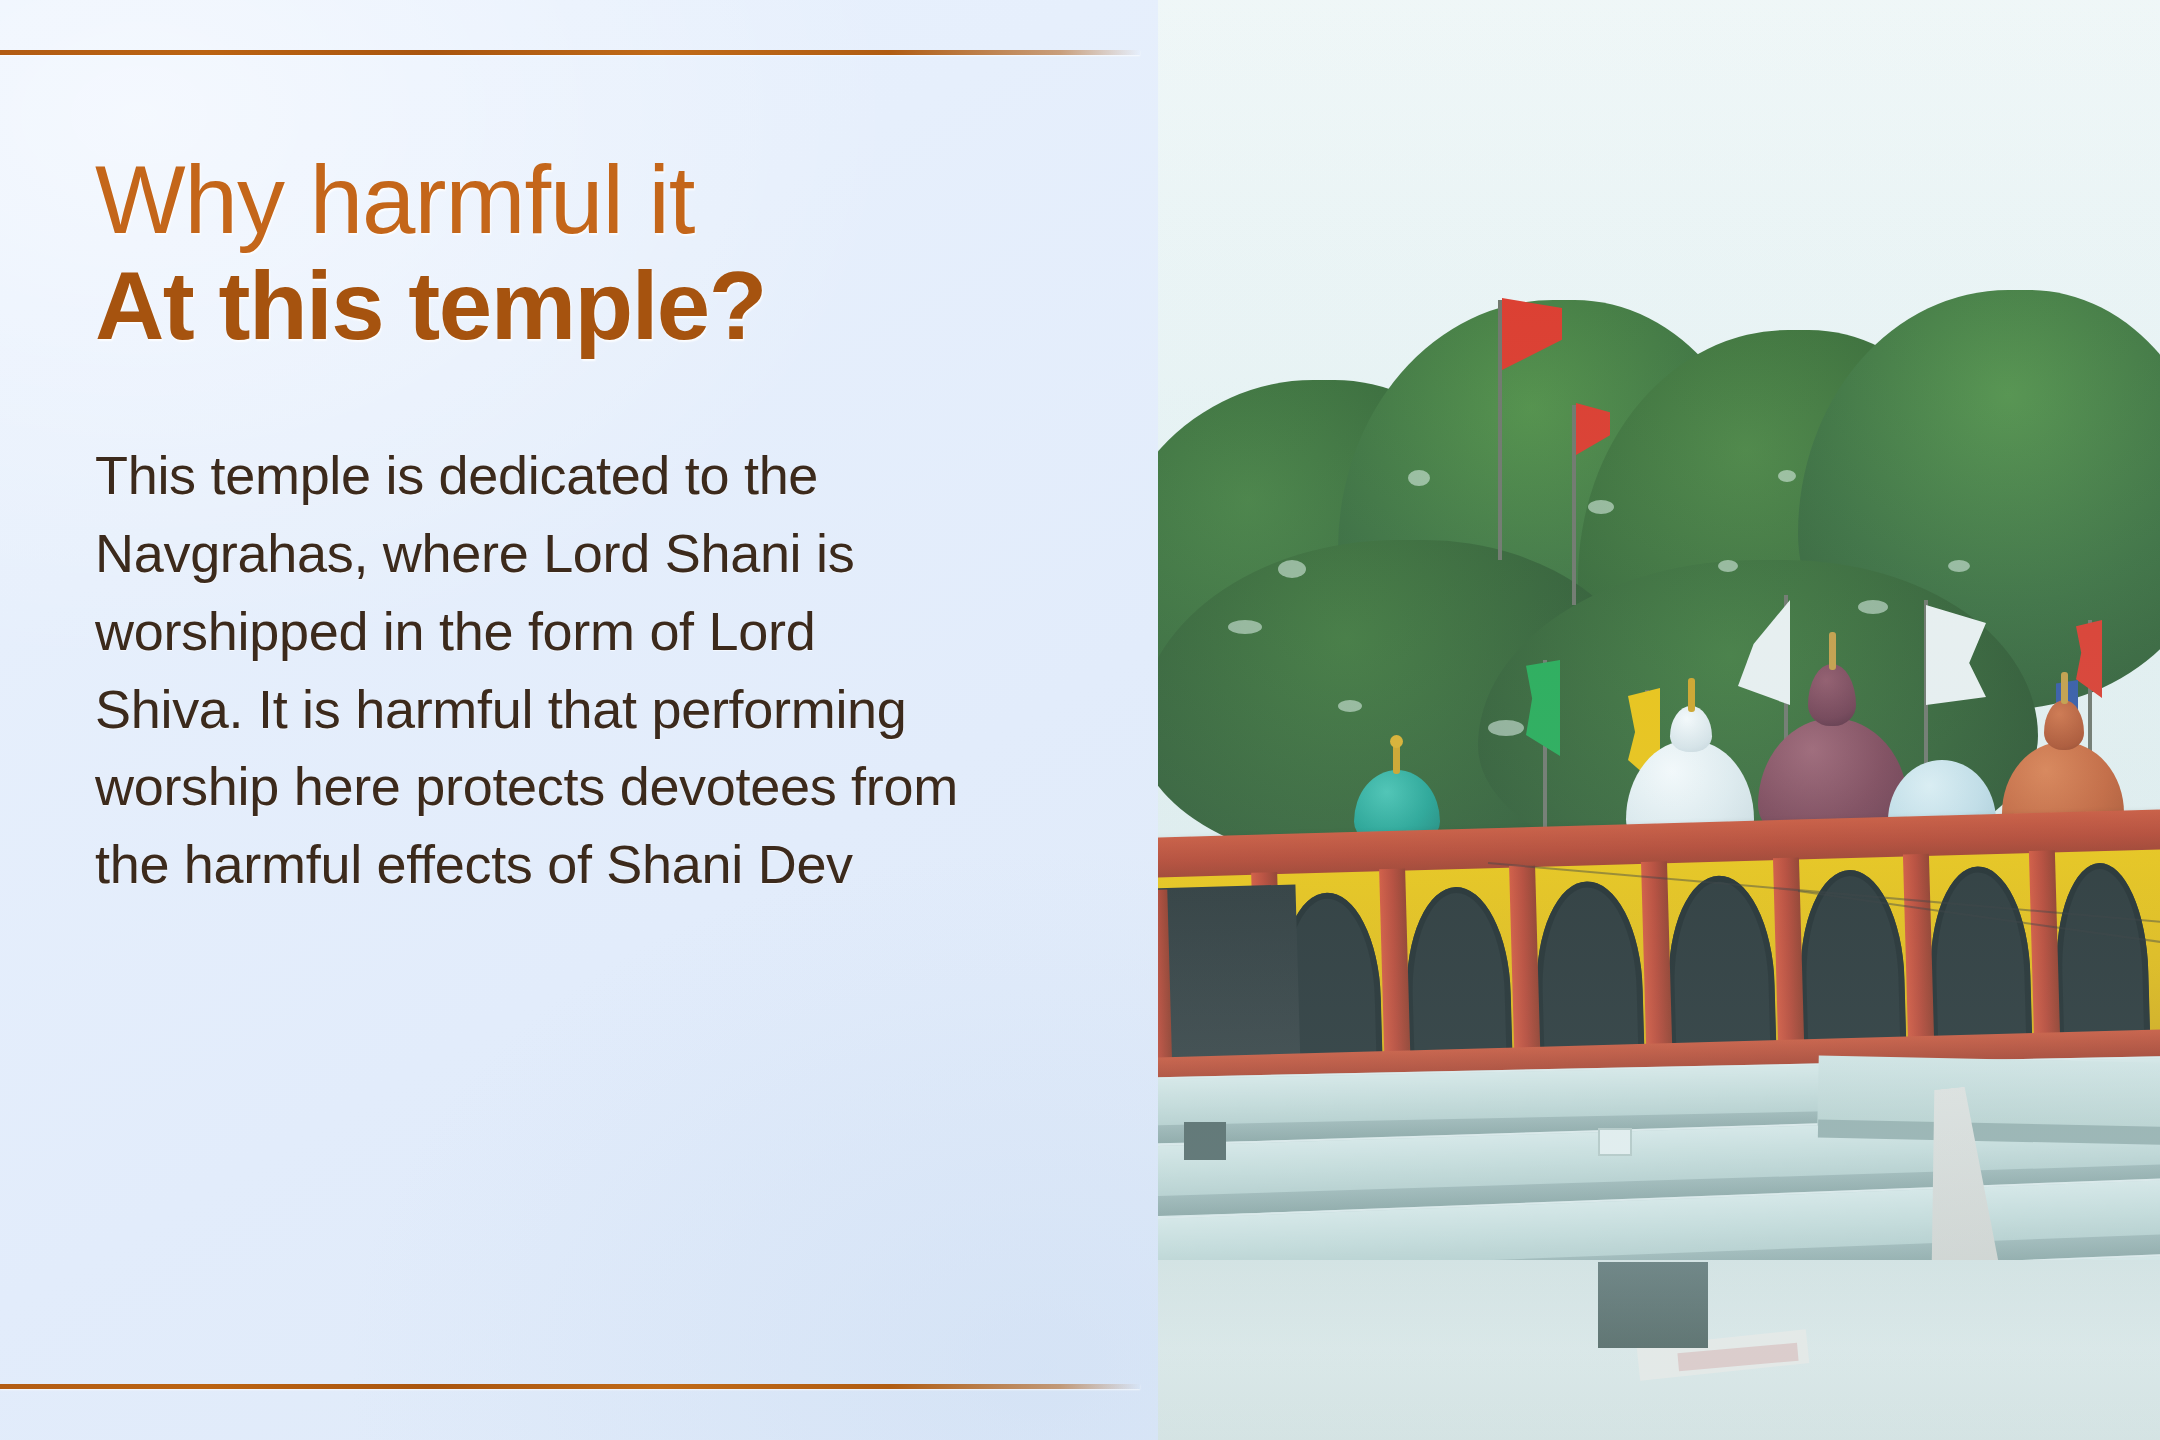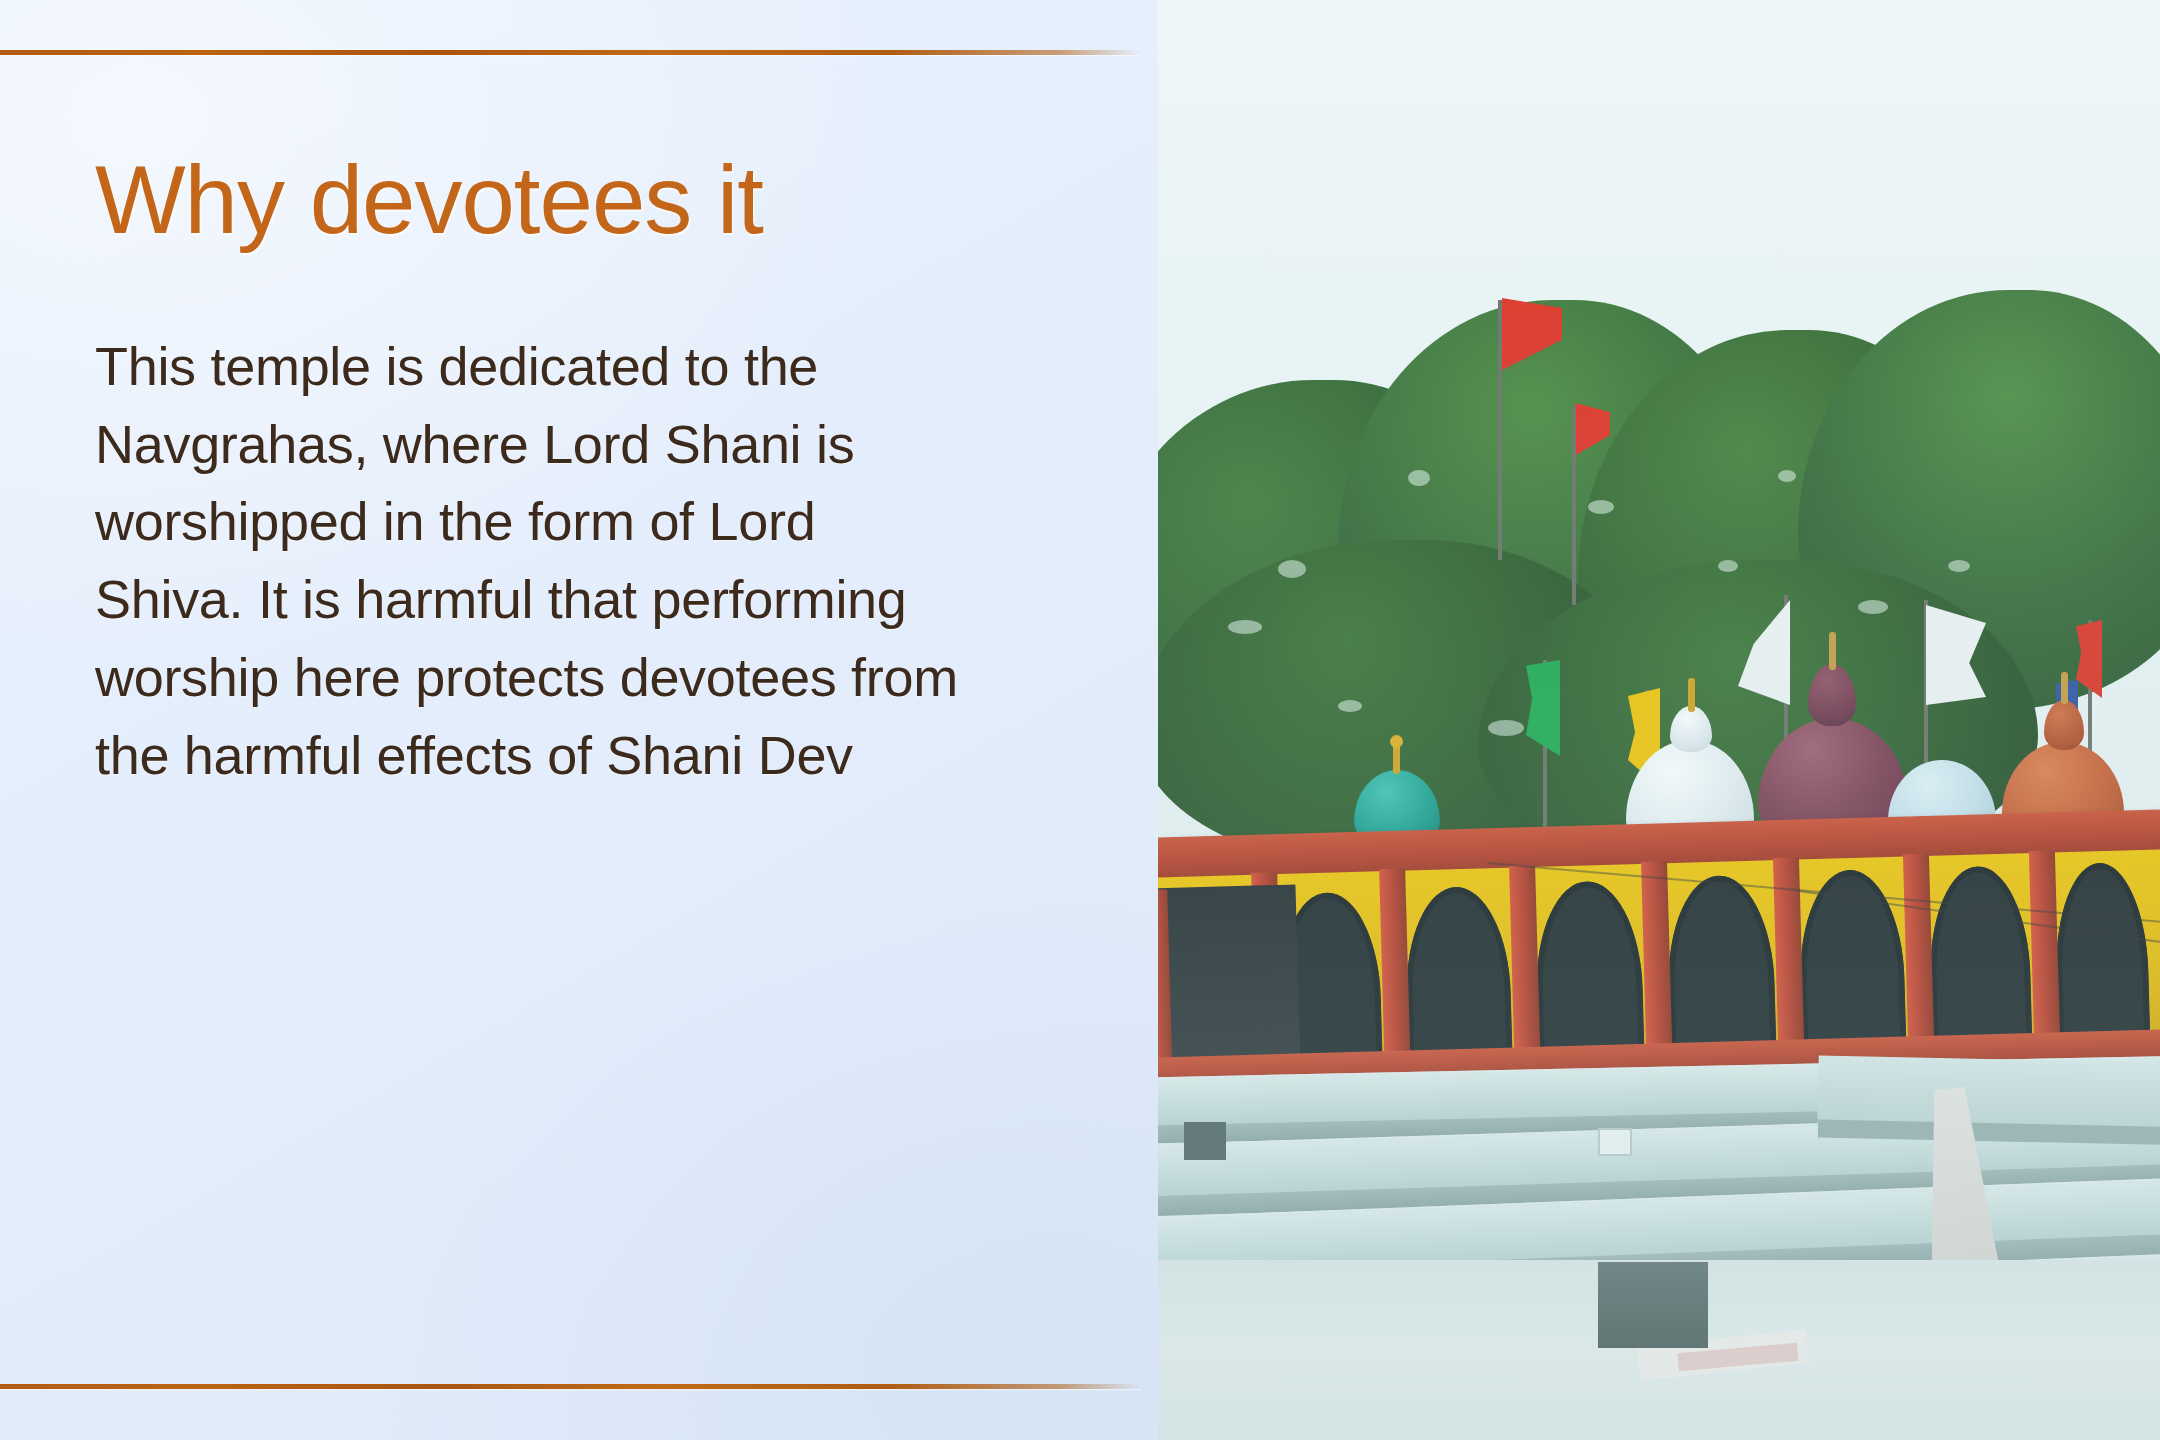--- a/index.html
+++ b/index.html
@@ -182,21 +182,22 @@
 <body>
 
 <div class="slide">
 
   <section class="text-panel">
     <div class="panel-sheen"></div>
 
     <div class="rule rule-top"></div>
 
     <div class="content">
-      <h1 class="headline-1">Why devotees it</h1>
+      <h1 class="headline-1">Why harmful it</h1>
+      <h1 class="headline-2">At this temple?</h1>
       <p class="body-copy">This temple is dedicated to the Navgrahas, where Lord Shani is worshipped in the form of Lord Shiva. It is harmful that performing worship here protects devotees from the harmful effects of Shani Dev</p>
     </div>
 
     <div class="rule rule-bottom"></div>
   </section>
 
   <section class="photo-panel">
 
     <div class="sky"></div>
 

